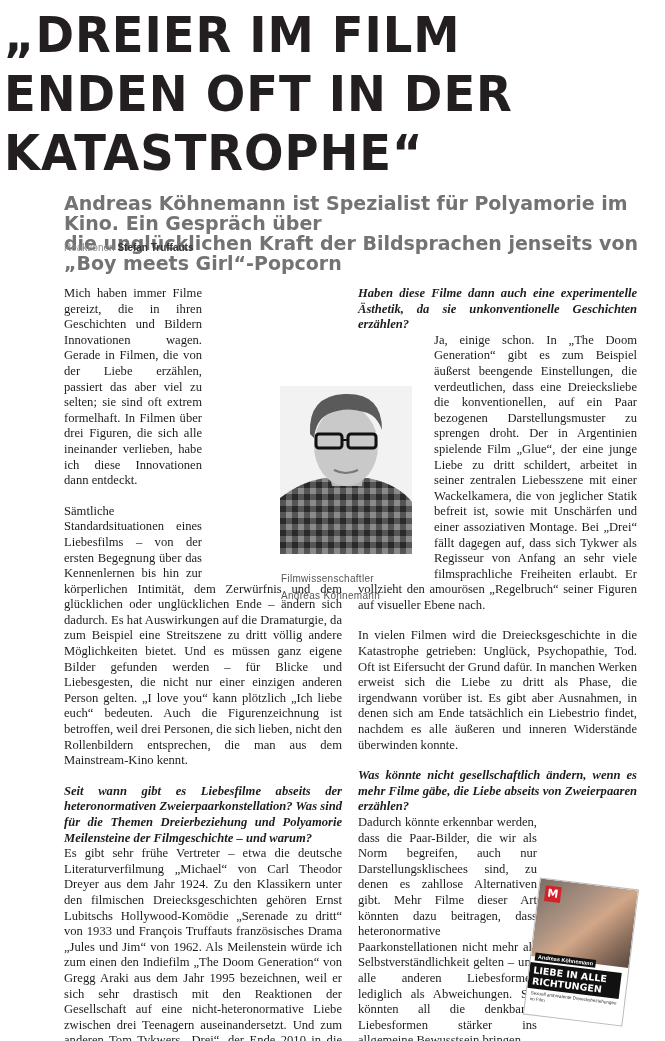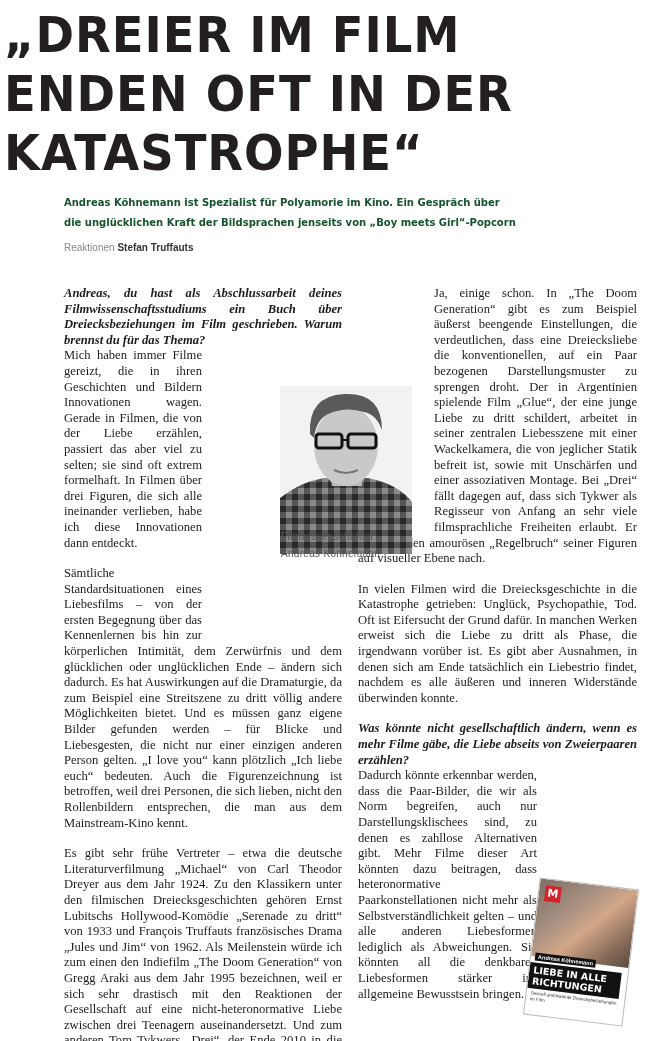--- a/index.html
+++ b/index.html
@@ -11,21 +11,21 @@
     font-family: "DejaVu Sans", sans-serif; font-weight: bold;
     font-size: 50px; line-height: 59px; letter-spacing: 1px;
     color: #231f20; text-transform: uppercase;
     transform: scaleX(0.93); transform-origin: left top;
   }
   .headline span { display: block; }
 
   .standfirst {
     position: absolute; left: 64px; top: 193px; width: 600px;
     font-family: "DejaVu Sans", sans-serif; font-weight: bold;
-    font-size: 10px; line-height: 20px; color: #14532d;
+    font-size: 19px; line-height: 20px; color: #737373;
   }
   .byline {
     position: absolute; left: 64px; top: 242px;
     font-family: "Liberation Sans", sans-serif; font-size: 10px; color: #888;
   }
   .byline b { color: #333; font-weight: bold; }
 
   .col {
     position: absolute; top: 286px; font-size: 12.6px; line-height: 15.6px;
     text-align: justify; color: #1c1c1c;
@@ -34,21 +34,21 @@
   .col.right { left: 358px; width: 279px; }
   .q { font-style: italic; font-weight: bold; }
   .gap { height: 15px; }
 
   .portrait {
     position: absolute; left: 280px; top: 386px; width: 132px; height: 168px;
     background: #bdbdbd; overflow: hidden;
   }
   .portrait svg { display: block; }
   .caption {
-    position: absolute; left: 281px; top: 528px; font-family: "Liberation Sans", sans-serif;
+    position: absolute; left: 281px; top: 570px; font-family: "Liberation Sans", sans-serif;
     font-size: 10px; line-height: 17px; color: #555; letter-spacing: 0.3px;
   }
 
   .float-l { float: right; width: 140px; height: 184px; }
   .float-r { float: left; width: 76px; height: 178px; }
   .float-r2 { float: right; width: 100px; height: 40px; }
 
   .book {
     position: absolute; left: 532px; top: 884px; width: 98px; height: 136px;
     transform: rotate(7deg); transform-origin: center;
@@ -77,32 +77,33 @@
   <div>die unglücklichen Kraft der Bildsprachen jenseits von „Boy meets Girl“-Popcorn</div>
 </div>
 
 <div class="byline">
   <span>Reaktionen</span>
   <b>Stefan Truffauts</b>
 </div>
 
 <div class="col left">
   <div class="float-l" style="height:0"></div>
-  <p class="q">Andreas, du hast als Abschlussarbeit deines Filmwissenschaftsstudiums ein Buch über Dreiecksbeziehungen im Film geschrieben. Warum brennst du für das Thema?</p>
   <p class="a">
     <span class="float-l" style="margin-top:30px; height:260px;"></span>
     <span>Mich haben immer Filme gereizt, die in ihren Geschichten und Bildern Innovationen wagen. Gerade in Filmen, die von der Liebe erzählen, passiert das aber viel zu selten; sie sind oft extrem formelhaft. In Filmen über drei Figuren, die sich alle ineinander verlieben, habe ich diese Innovationen dann entdeckt.</span>
   </p>
   <div class="gap"></div>
   <p class="a">Sämtliche Standardsituationen eines Liebesfilms – von der ersten Begegnung über das Kennenlernen bis hin zur körperlichen Intimität, dem Zerwürfnis und dem glücklichen oder unglücklichen Ende – ändern sich dadurch. Es hat Auswirkungen auf die Dramaturgie, da zum Beispiel eine Streitszene zu dritt völlig andere Möglichkeiten bietet. Und es müssen ganz eigene Bilder gefunden werden – für Blicke und Liebesgesten, die nicht nur einer einzigen anderen Person gelten. „I love you“ kann plötzlich „Ich liebe euch“ bedeuten. Auch die Figurenzeichnung ist betroffen, weil drei Personen, die sich lieben, nicht den Rollenbildern entsprechen, die man aus dem Mainstream-Kino kennt.</p>
   <div class="gap"></div>
+  <p class="q">Seit wann gibt es Liebesfilme abseits der heteronormativen Zweierpaarkonstellation? Was sind für die Themen Dreierbeziehung und Polyamorie Meilensteine der Filmgeschichte – und warum?</p>
   <p class="a">Es gibt sehr frühe Vertreter – etwa die deutsche Literaturverfilmung „Michael“ von Carl Theodor Dreyer aus dem Jahr 1924. Zu den Klassikern unter den filmischen Dreiecksgeschichten gehören Ernst Lubitschs Hollywood-Komödie „Serenade zu dritt“ von 1933 und François Truffauts französisches Drama „Jules und Jim“ von 1962. Als Meilenstein würde ich zum einen den Indiefilm „The Doom Generation“ von Gregg Araki aus dem Jahr 1995 bezeichnen, weil er sich sehr drastisch mit den Reaktionen der Gesellschaft auf eine nicht-heteronormative Liebe zwischen drei Teenagern auseinandersetzt. Und zum anderen Tom Tykwers „Drei“, der Ende 2010 in die deutschen Kinos kam und seine Geschichte über drei Menschen, die alle ineinander verliebt sind, so offen und konsequent erzählt wie kein Film zuvor.</p>
 </div>
 
 <div class="col right">
+  <p class="q">Haben diese Filme dann auch eine experimentelle Ästhetik, da sie unkonventionelle Geschichten erzählen?</p>
   <p class="a">
     <span class="float-r" style="margin-top:62px;"></span>
     <span>Ja, einige schon. In „The Doom Generation“ gibt es zum Beispiel äußerst beengende Einstellungen, die verdeutlichen, dass eine Dreiecksliebe die konventionellen, auf ein Paar bezogenen Darstellungsmuster zu sprengen droht. Der in Argentinien spielende Film „Glue“, der eine junge Liebe zu dritt schildert, arbeitet in seiner zentralen Liebesszene mit einer Wackelkamera, die von jeglicher Statik befreit ist, sowie mit Unschärfen und einer assoziativen Montage. Bei „Drei“ fällt dagegen auf, dass sich Tykwer als Regisseur von Anfang an sehr viele filmsprachliche Freiheiten erlaubt. Er vollzieht den amourösen „Regelbruch“ seiner Figuren auf visueller Ebene nach.</span>
   </p>
   <div class="gap"></div>
   <p class="a">In vielen Filmen wird die Dreiecksgeschichte in die Katastrophe getrieben: Unglück, Psychopathie, Tod. Oft ist Eifersucht der Grund dafür. In manchen Werken erweist sich die Liebe zu dritt als Phase, die irgendwann vorüber ist. Es gibt aber Ausnahmen, in denen sich am Ende tatsächlich ein Liebestrio findet, nachdem es alle äußeren und inneren Widerstände überwinden konnte.</p>
   <div class="gap"></div>
   <p class="q">Was könnte nicht gesellschaftlich ändern, wenn es mehr Filme gäbe, die Liebe abseits von Zweierpaaren erzählen?</p>
   <p class="a">
     <span class="float-r2" style="margin-top:108px; height:150px;"></span>

